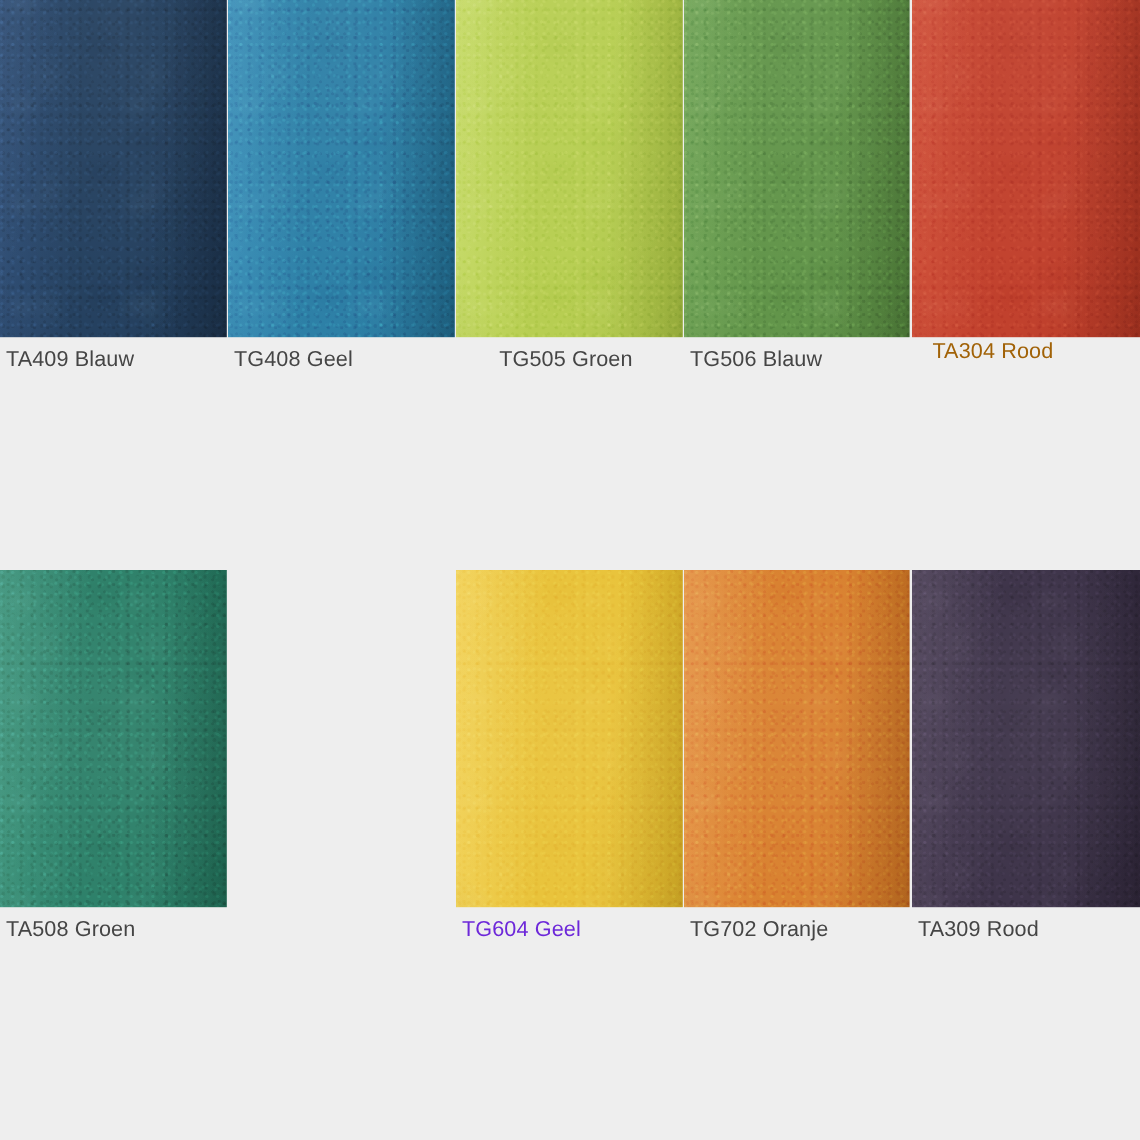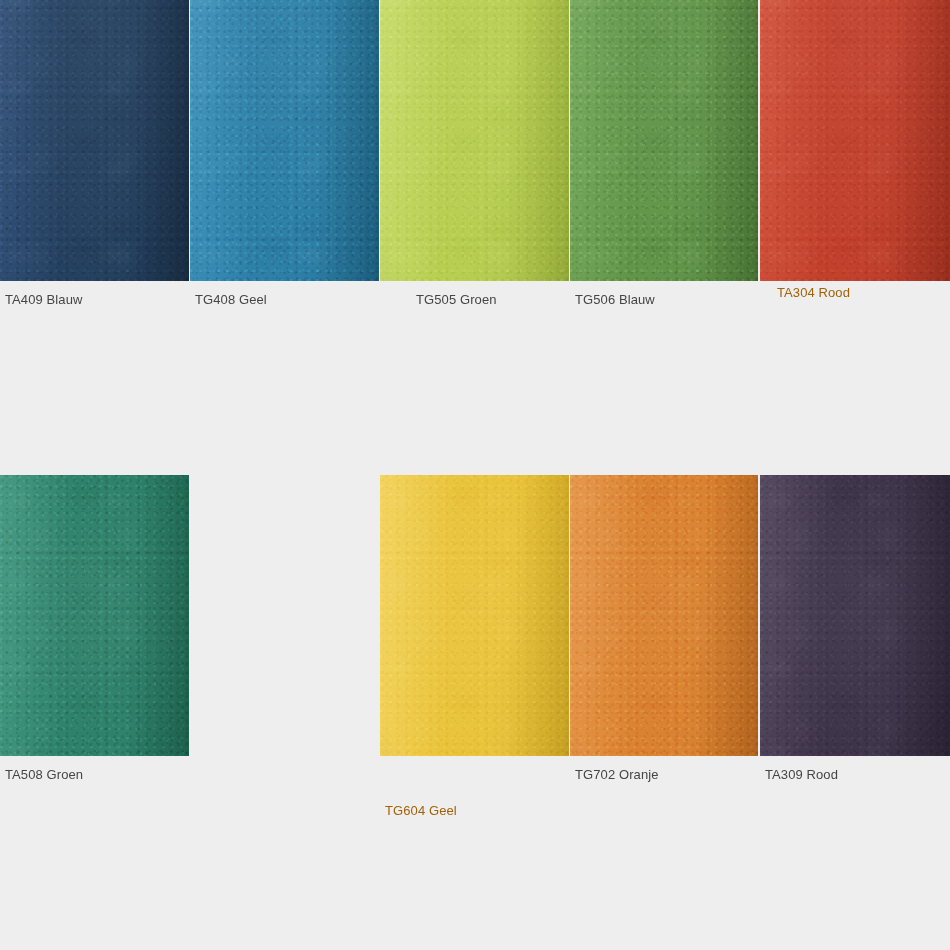--- a/index.html
+++ b/index.html
@@ -86,21 +86,21 @@
   .swatch-chip .tex-vignette {
     background-image: radial-gradient(ellipse 120% 110% at 50% 45%,
         rgba(255,255,255,0.05) 0%,
         rgba(0,0,0,0.00) 55%,
         rgba(0,0,0,0.10) 100%);
   }
 
   .swatch-label {
     position: absolute;
     left: 5px;
-    font-size: 13px;
+    font-size: 18px;
     line-height: 13px;
     color: #454545;
     white-space: nowrap;
     letter-spacing: 0.1px;
   }
 </style>
 </head>
 <body>
 
 <div id="swatch-grid" style="background: rgb(238, 238, 238);">
@@ -175,21 +175,21 @@
       </div>
       <div class="swatch-cell" style="left: 380px; top: 0px; width: 189px; height: 950px;">
         <div style="position: absolute; left: 0px; top: 475px; width: 189px; height: 281px;">
           <div class="swatch-chip" style="background: linear-gradient(92deg, rgb(242, 210, 87) 0%, rgb(233, 195, 58) 38%, rgb(233, 195, 58) 68%, rgb(211, 171, 38) 100%);">
             <div class="tex-blotch"></div>
             <div class="tex-speckle"></div>
             <div class="tex-sheen"></div>
             <div class="tex-vignette"></div>
           </div>
         </div>
-        <div class="swatch-label" style="top: 804px; color: #a16207;">TG604 Geel</div>
+        <div class="swatch-label" style="top: 768px; color: #6d28d9;">TG604 Geel</div>
       </div>
       <div class="swatch-cell" style="left: 570px; top: 0px; width: 188px; height: 788px;">
         <div style="position: absolute; left: 0px; top: 475px; width: 188px; height: 281px;">
           <div class="swatch-chip" style="background: linear-gradient(92deg, rgb(229, 148, 69) 0%, rgb(217, 129, 47) 38%, rgb(217, 129, 47) 68%, rgb(189, 107, 32) 100%);">
             <div class="tex-blotch"></div>
             <div class="tex-speckle"></div>
             <div class="tex-sheen"></div>
             <div class="tex-vignette"></div>
           </div>
         </div>

